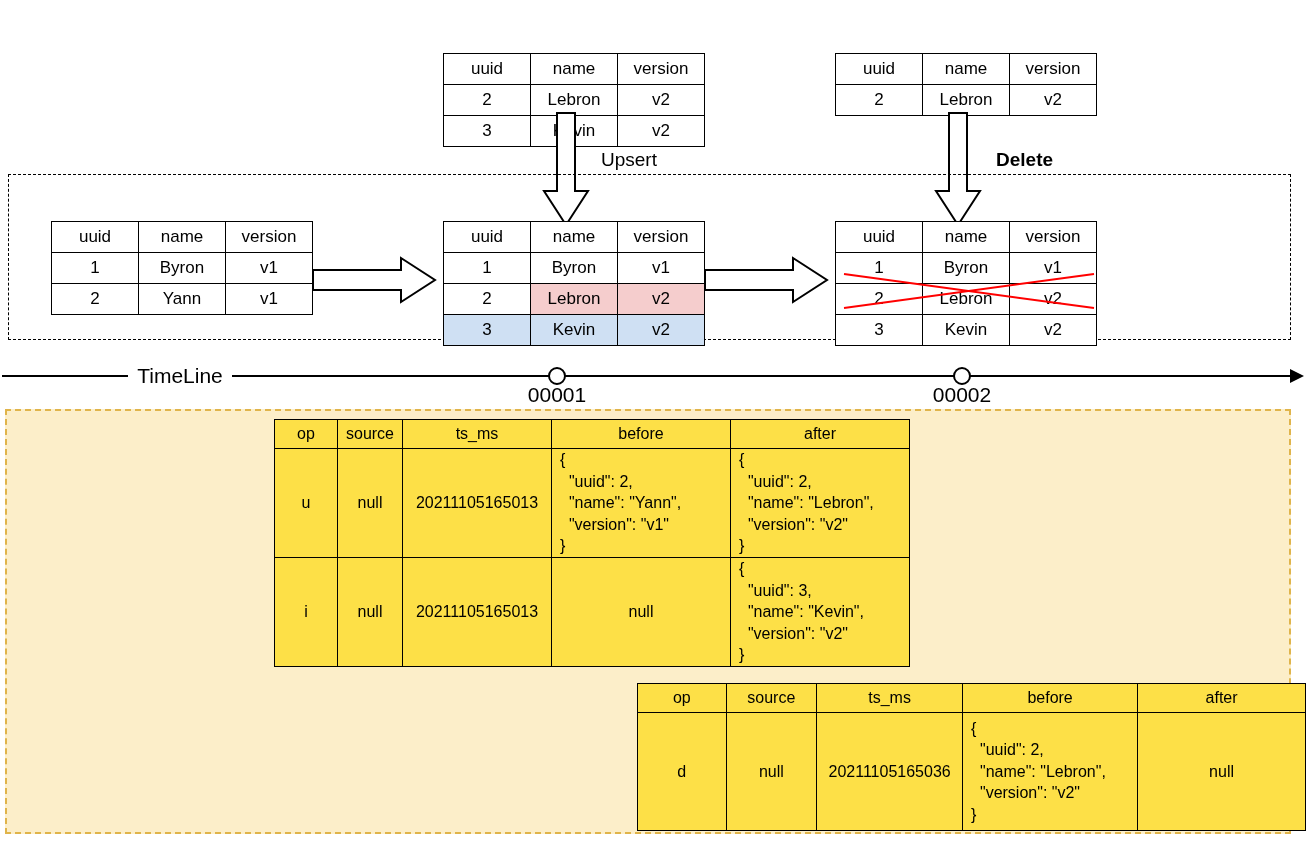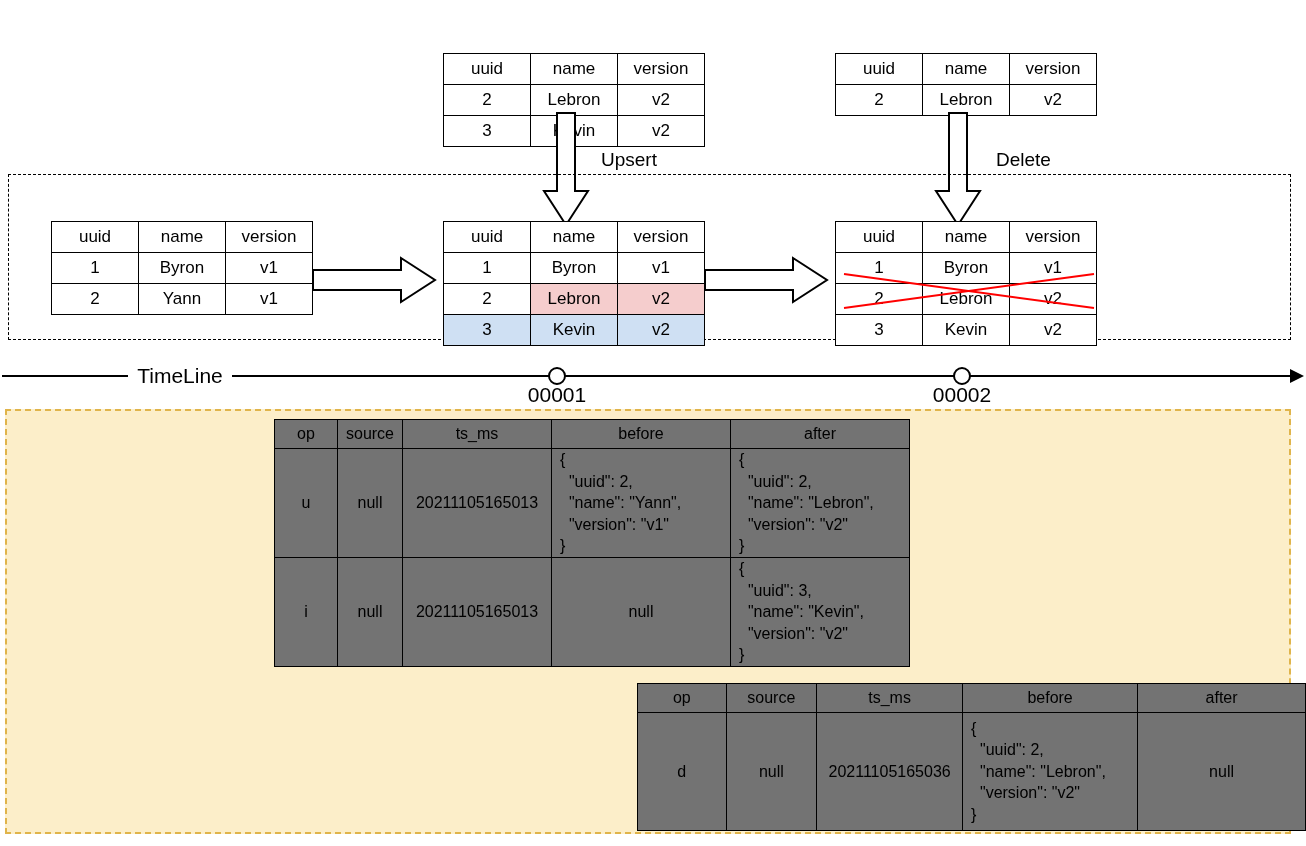--- a/index.html
+++ b/index.html
@@ -92,21 +92,21 @@
     table-layout: fixed;
     background: #ffffff;
   }
   table.cdc th, table.cdc td {
     border: 1.5px solid #000;
     font-weight: normal;
     font-size: 16px;
     text-align: center;
     vertical-align: middle;
     padding: 0 4px;
-    background: #737373;
+    background: #fde047;
     color: #000;
   }
   table.cdc th { height: 28px; }
   .json-cell {
     text-align: left !important;
     white-space: pre;
     font-size: 15.5px;
     line-height: 1.35;
     padding-left: 8px !important;
   }
@@ -178,21 +178,21 @@
 
   <svg class="abs" style="left:548px; top:113px;" width="60" height="115">
     <polygon points="9,0 27,0 27,78 40,78 18,112 -4,78 9,78" fill="#ffffff" stroke="#000000" stroke-width="2"></polygon>
   </svg>
 
   <svg class="abs" style="left:940px; top:113px;" width="60" height="115">
     <polygon points="9,0 27,0 27,78 40,78 18,112 -4,78 9,78" fill="#ffffff" stroke="#000000" stroke-width="2"></polygon>
   </svg>
 
   <div class="abs flow-label" style="left:601px; top:149px;">Upsert</div>
-  <div class="abs flow-label" style="left:996px; top:149px;">Delete</div>
+  <div class="abs flow-label" style="left:996px; top:149px;font-weight:bold;">Delete</div>
 
   <div class="abs dashed-box" style="left:8px; top:174px; width:1283px; height:166px;"></div>
 
 
   <div class="abs" style="left:51px; top:221px;">
     <table class="dtable">
       <thead>
         <tr>
           <th class="c-uuid">uuid</th>
           <th class="c-name">name</th>

